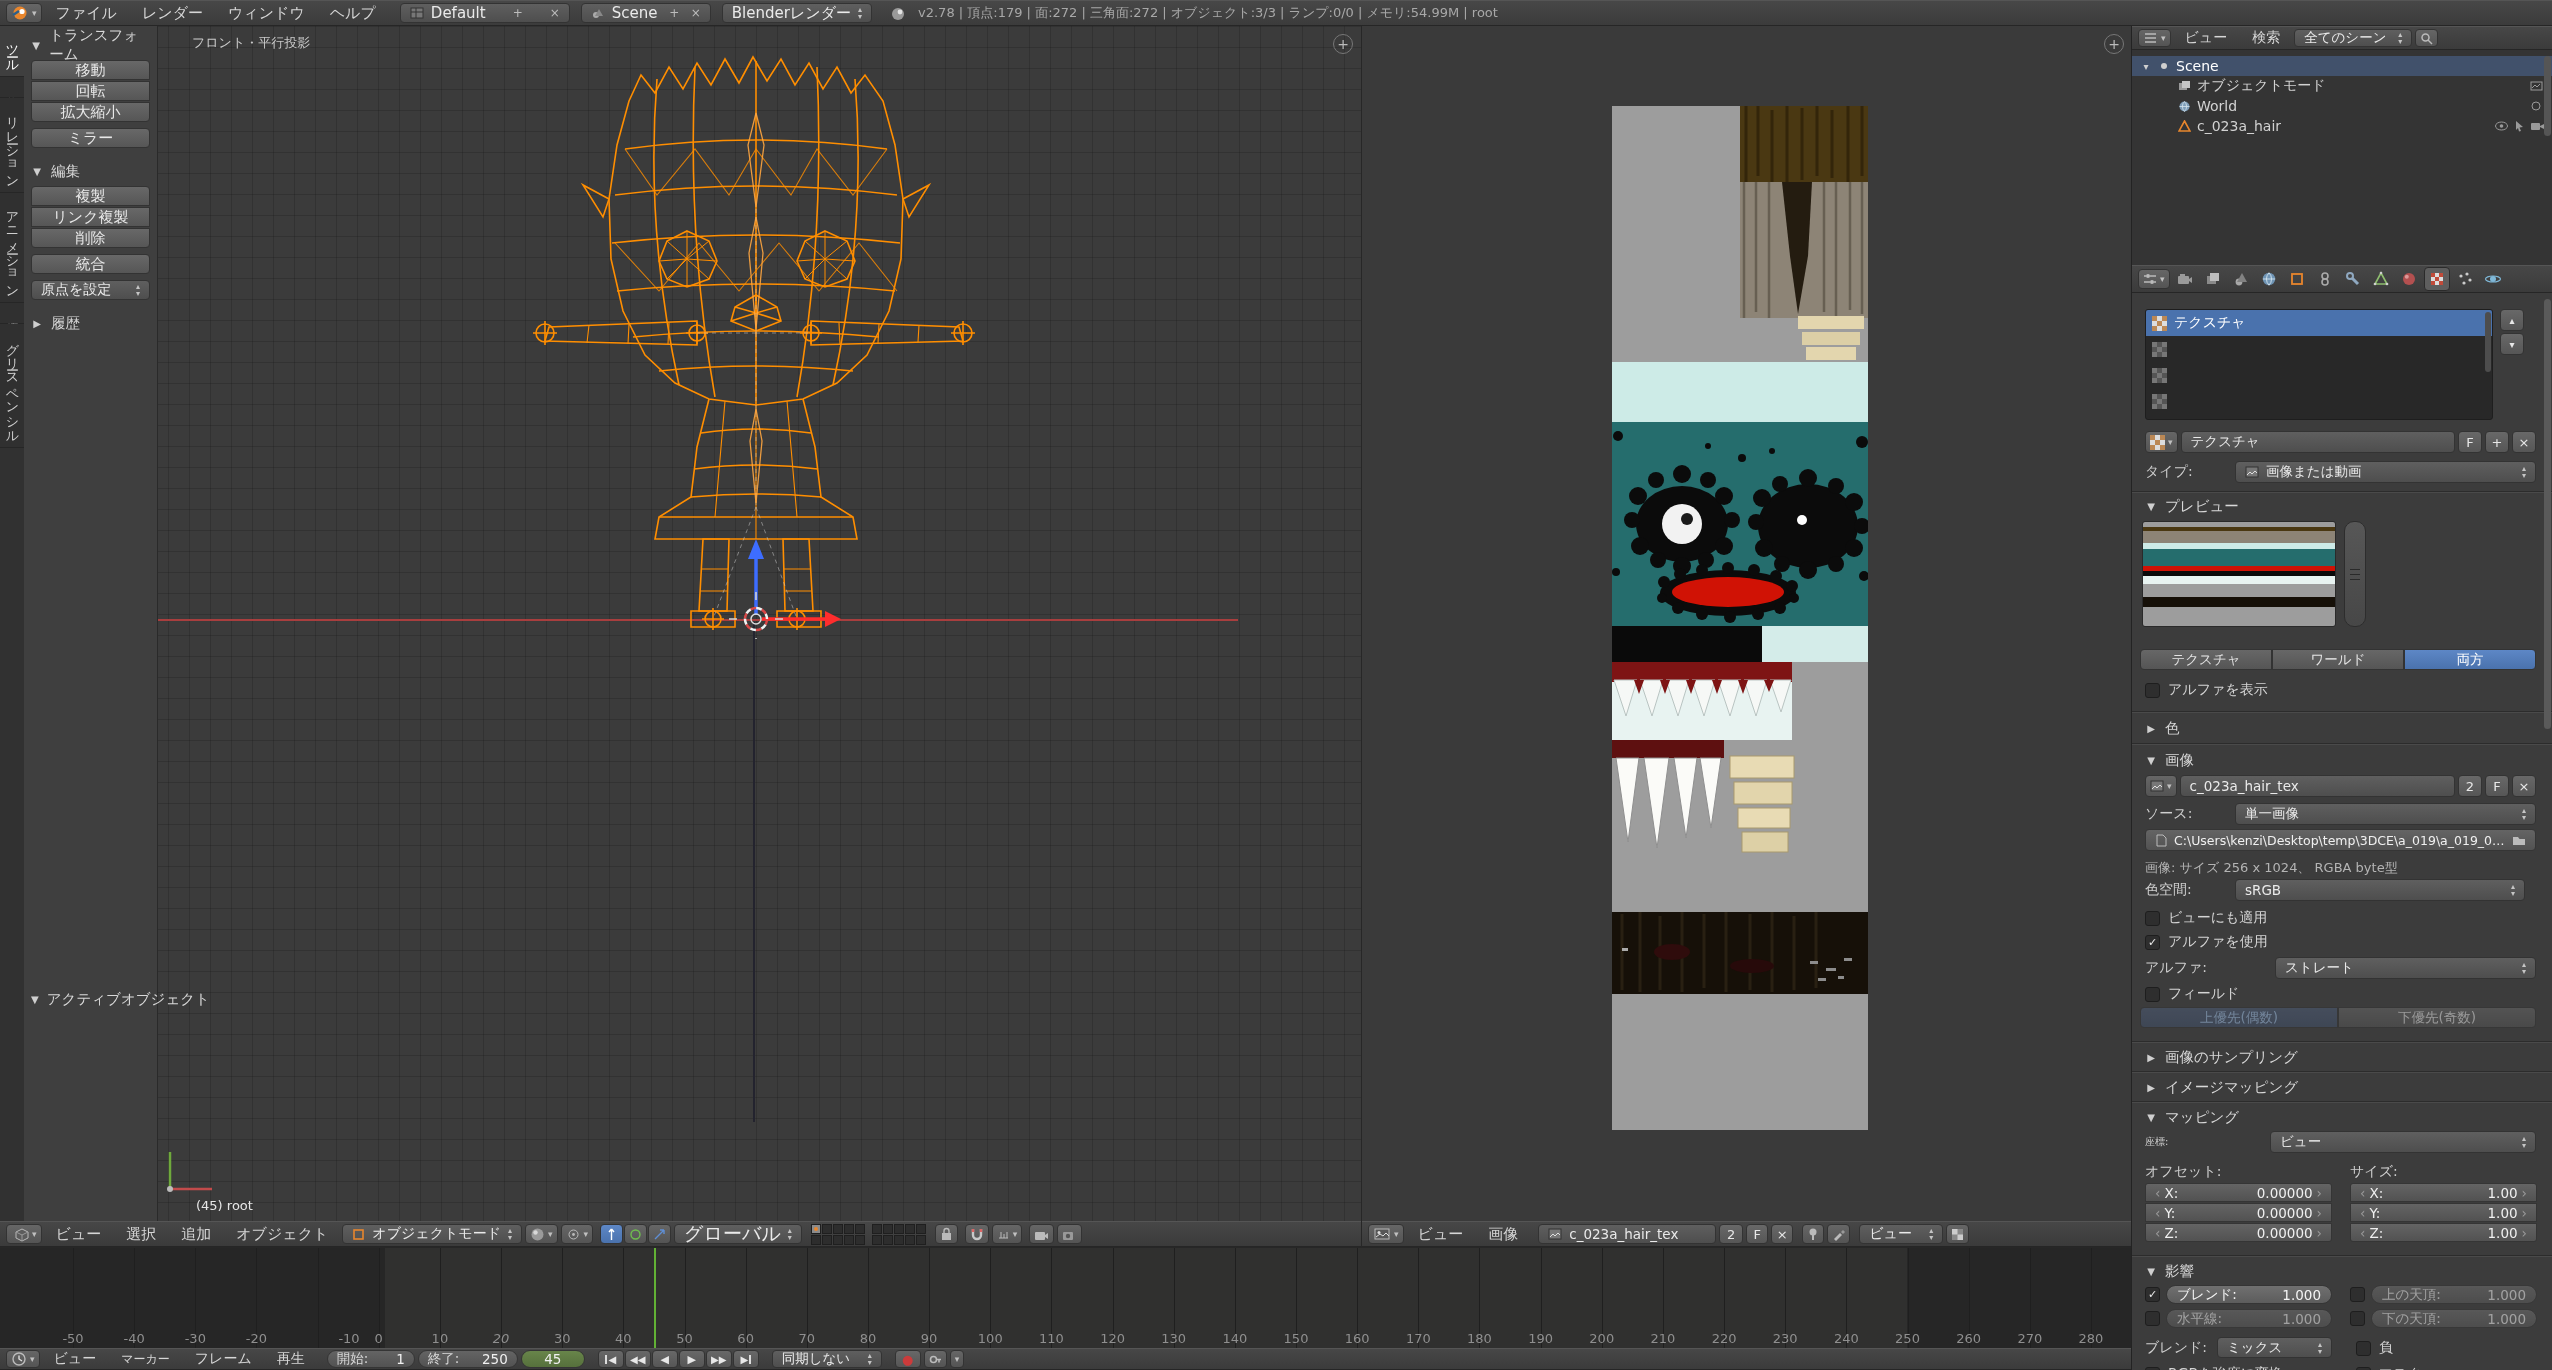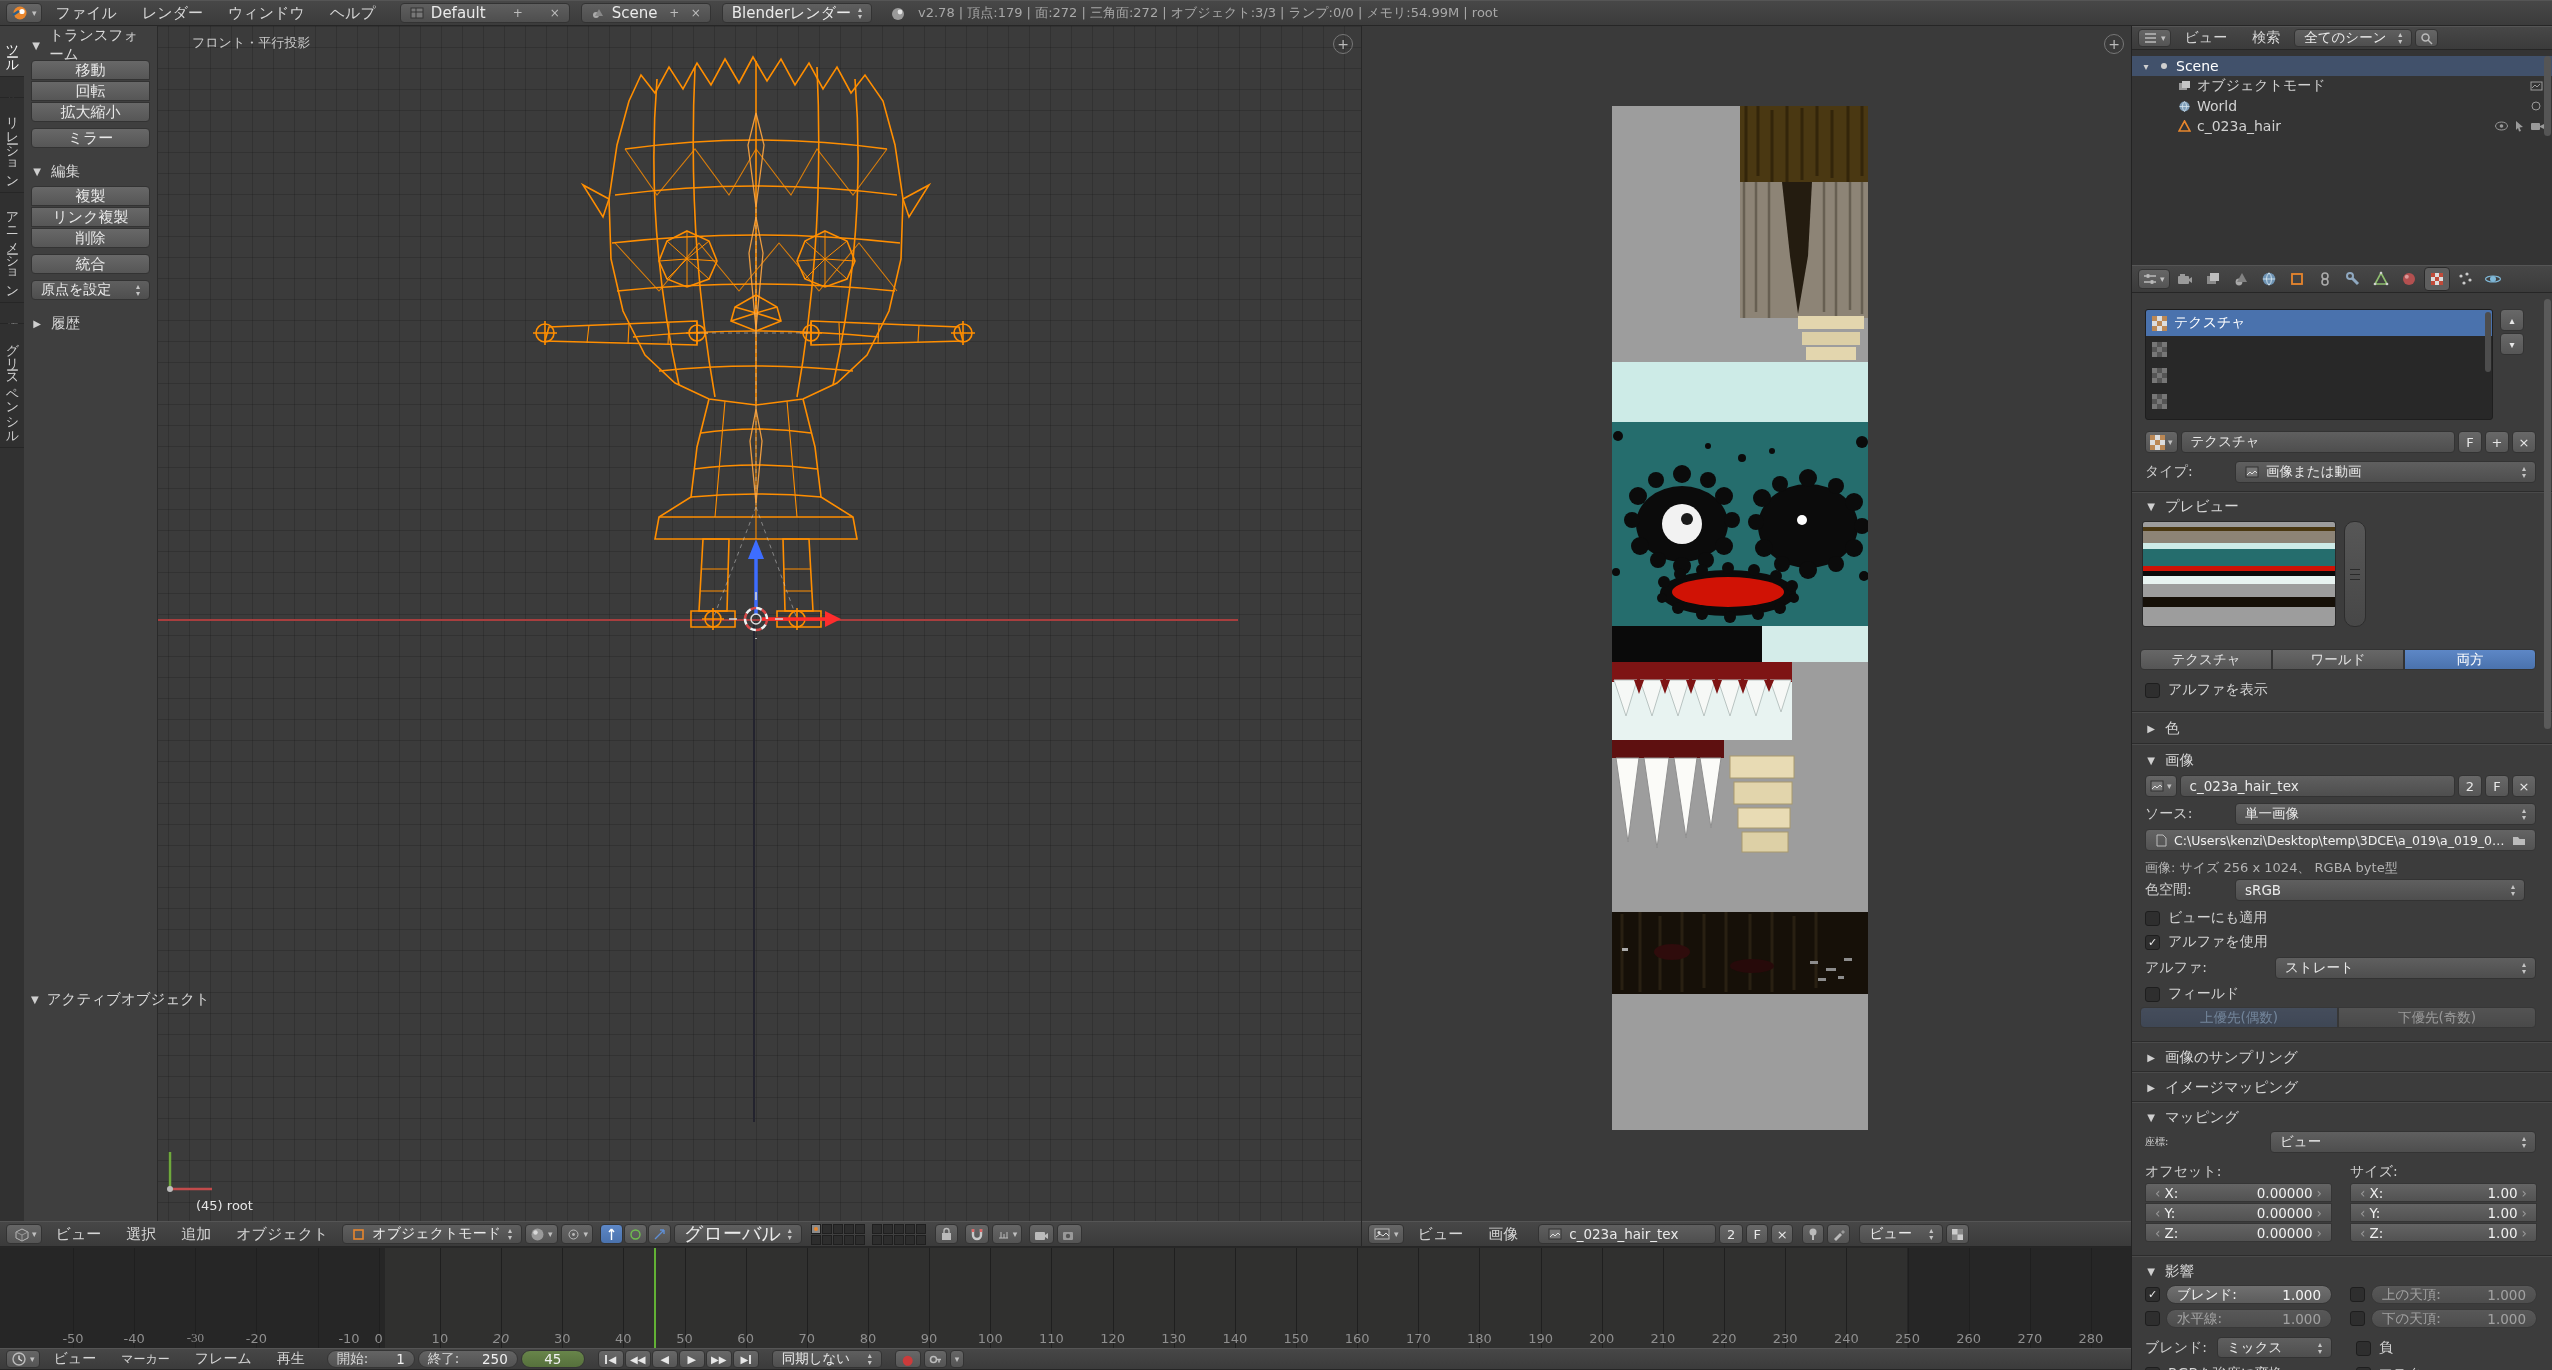--- a/index.html
+++ b/index.html
@@ -506,21 +506,21 @@
 
   <div class="abs" id="tl" style="left:0;top:1247px;width:2131px;height:123px;border-top:1px solid #272727">
     <div class="abs" style="left:0;top:0;width:2131px;height:101px;background:#262626;overflow:hidden">
       <div class="abs" style="top: 0px; bottom: 0px; background: rgb(48, 48, 47); left: 384.865px; width: 1522.63px;"></div>
       <div class="abs" style="inset:0">
           <div class="tickline" style="left: 73px;"></div>
           <span class="ticklabel" style="left: 73px;">-50</span>
           <div class="tickline" style="left: 134.15px;"></div>
           <span class="ticklabel" style="left: 134.15px;">-40</span>
           <div class="tickline" style="left: 195.3px;"></div>
-          <span class="ticklabel" style="left: 195.3px; font-family: Liberation Serif, serif;">-30</span>
+          <span class="ticklabel" style="left: 195.3px;">-30</span>
           <div class="tickline" style="left: 256.45px;"></div>
           <span class="ticklabel" style="left: 256.45px;">-20</span>
           <div class="tickline" style="left: 317.6px;"></div>
           <span class="ticklabel" style="left: 333px; margin-left: 16px;">-10</span>
           <div class="tickline" style="left: 378.75px;"></div>
           <span class="ticklabel" style="left: 378.75px;">0</span>
           <div class="tickline" style="left: 439.9px;"></div>
           <span class="ticklabel" style="left: 439.9px;">10</span>
           <div class="tickline" style="left: 501.05px;"></div>
           <span class="ticklabel" style="left: 501.05px; font-style: italic;">20</span>

